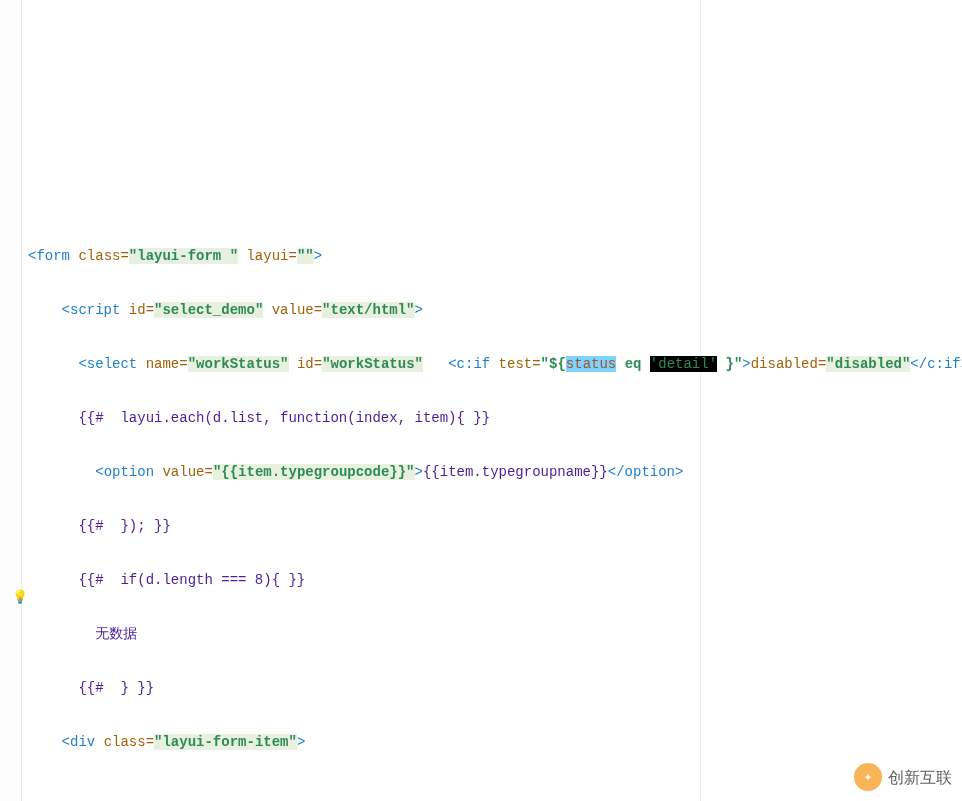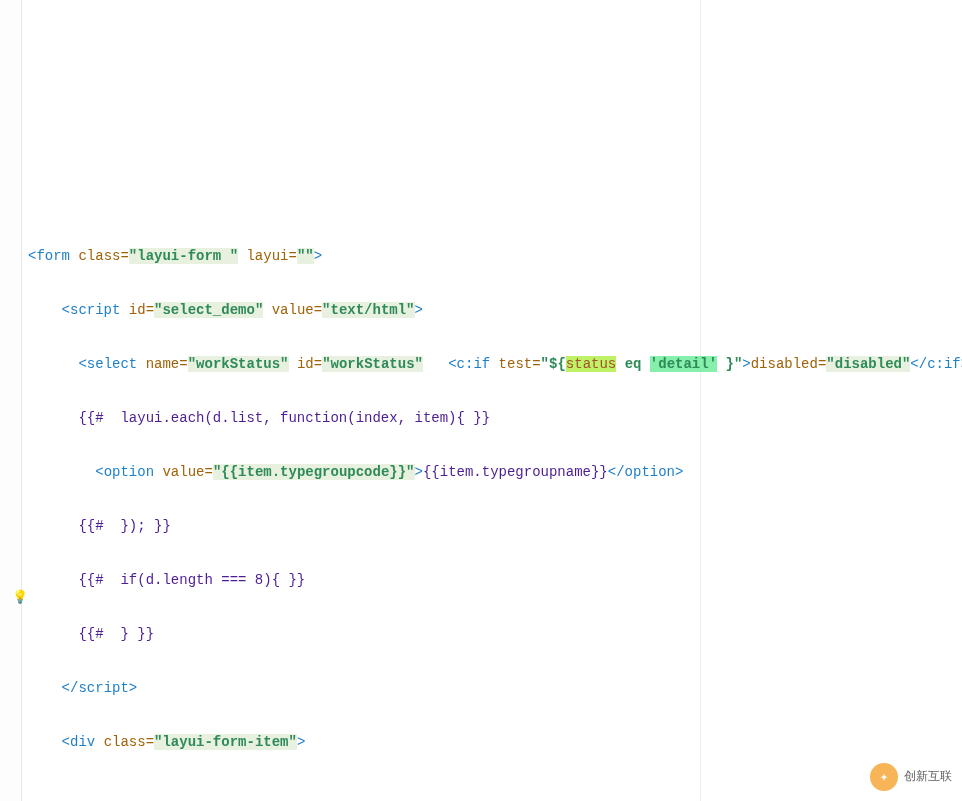--- a/index.html
+++ b/index.html
@@ -33,40 +33,40 @@
       font-size: 13px;
     }
     .line { height: 27px; }
     .tag-bracket { color: #1e7fc9; }
     .tag-name { color: #1e7fc9; font-weight: normal; }
     .attr-name { color: #a16207; }
     .attr-value { color: #2e8b57; font-weight: bold; }
     .attr-bg { background: #e8f0e0; }
     .text-content { color: #4c1d95; }
     .el-var { color: #a0522d; }
-    .el-bg { background: #bef264; }
-    .string-lit { color: #2e8b57; font-weight: bold; background: #86efac;}
+    .el-bg { background: #7dd3fc; }
+    .string-lit { color: #2e8b57; font-weight: normal; background: #000000;}
     .watermark {
       position: fixed;
       right: 10px;
       bottom: 10px;
       display: flex;
       align-items: center;
       gap: 6px;
       opacity: 0.85;
     }
     .wm-icon {
       width: 28px; height: 28px;
       background: #f7a93b;
       border-radius: 50%;
       display: flex; align-items: center; justify-content: center;
       color: #fff;
       font-weight: bold;
     }
-    .wm-text { color: #444; font-size: 12px; font-family: Liberation Mono, monospace; }
+    .wm-text { color: #444; font-size: 16px; font-family: Liberation Sans, sans-serif; }
     .vline {
       position: absolute;
       top: 0; bottom: 0;
       width: 1px;
       background: #eee;
       left: 700px;
     }
   </style>
 </head>
 <body>
@@ -78,22 +78,22 @@
 <div class="vline"></div>
 
 <div class="editor">
 <div class="line"><span class="tag-bracket">&lt;</span><span class="tag-name">form</span> <span class="attr-name">class=</span><span class="attr-value attr-bg">"layui-form "</span> <span class="attr-name">layui=</span><span class="attr-value attr-bg">""</span><span class="tag-bracket">&gt;</span></div>
 <div class="line">    <span class="tag-bracket">&lt;</span><span class="tag-name">script</span> <span class="attr-name">id=</span><span class="attr-value attr-bg">"select_demo"</span> <span class="attr-name">value=</span><span class="attr-value attr-bg">"text/html"</span><span class="tag-bracket">&gt;</span></div>
 <div class="line">      <span class="tag-bracket">&lt;</span><span class="tag-name">select</span> <span class="attr-name">name=</span><span class="attr-value attr-bg">"workStatus"</span> <span class="attr-name">id=</span><span class="attr-value attr-bg">"workStatus"</span><span>   </span><span class="tag-bracket">&lt;</span><span class="tag-name">c:if</span> <span class="attr-name">test=</span><span class="attr-value">"${</span><span class="el-var el-bg">status</span><span class="attr-value"> eq </span><span class="string-lit">'detail'</span><span class="attr-value"> }"</span><span class="tag-bracket">&gt;</span><span class="attr-name">disabled=</span><span class="attr-value attr-bg">"disabled"</span><span class="tag-bracket">&lt;/</span><span class="tag-name">c:if</span><span class="tag-bracket">&gt;</span> </div>
 <div class="line">      <span class="text-content">{{#  layui.each(d.list, function(index, item){ }}</span></div>
 <div class="line">        <span class="tag-bracket">&lt;</span><span class="tag-name">option</span> <span class="attr-name">value=</span><span class="attr-value attr-bg">"{{item.typegroupcode}}"</span><span class="tag-bracket">&gt;</span><span class="text-content">{{item.typegroupname}}</span><span class="tag-bracket">&lt;/</span><span class="tag-name">option</span><span class="tag-bracket">&gt;</span></div>
 <div class="line">      <span class="text-content">{{#  }); }}</span></div>
 <div class="line">      <span class="text-content">{{#  if(d.length === 8){ }}</span></div>
+<div class="line">        <span class="text-content">无数据</span></div>
 <div class="line">      <span class="text-content">{{#  } }}</span></div>
-<div class="line">    <span class="tag-bracket">&lt;/</span><span class="tag-name">script</span><span class="tag-bracket">&gt;</span></div>
 <div class="line">    <span class="tag-bracket">&lt;</span><span class="tag-name">div</span> <span class="attr-name">class=</span><span class="attr-value attr-bg">"layui-form-item"</span><span class="tag-bracket">&gt;</span></div>
 
 
 
 
 
 
 
 
 

